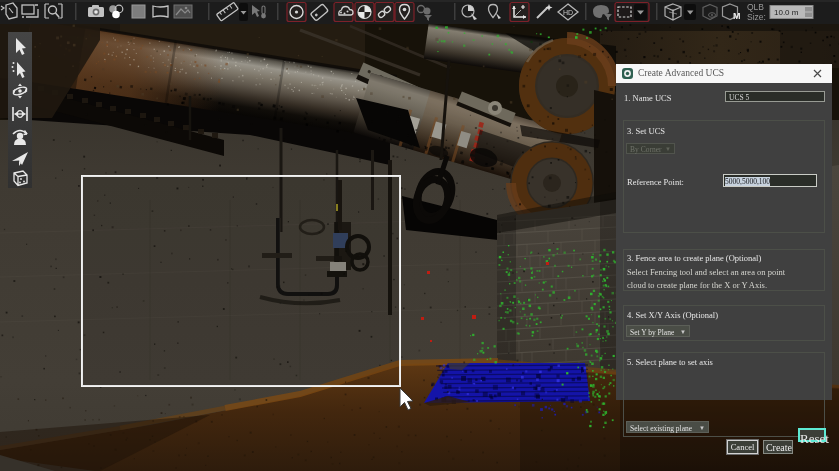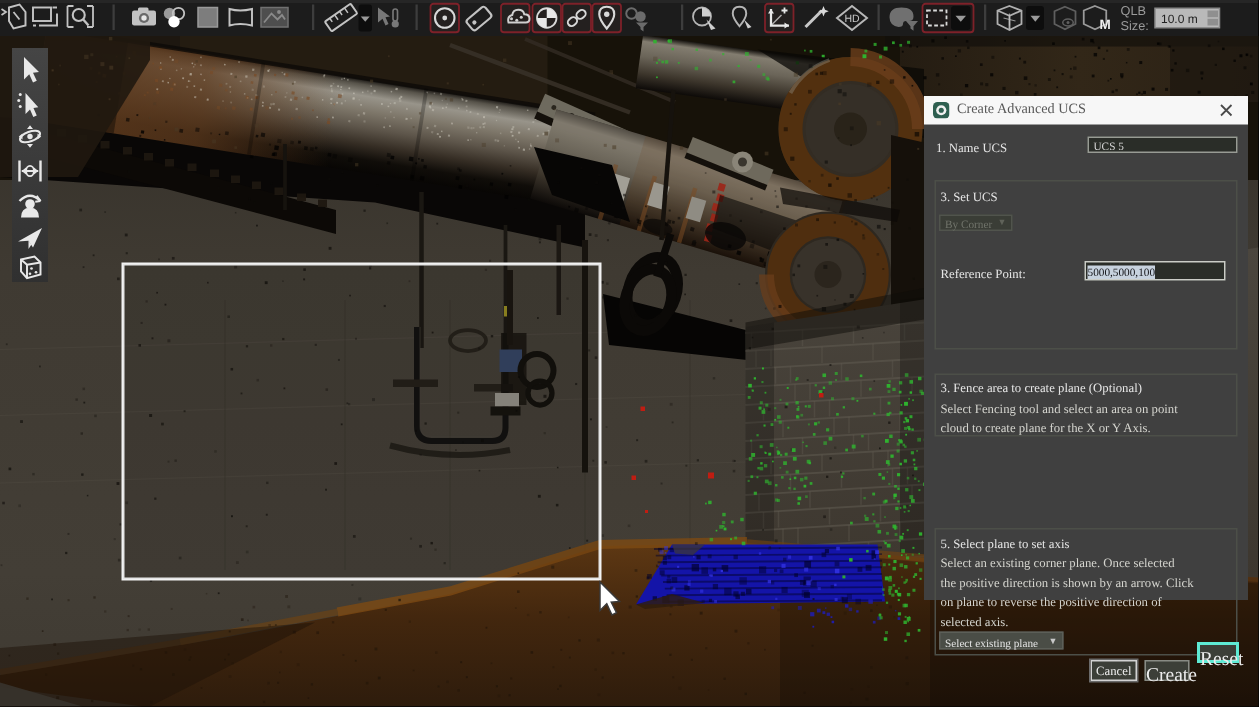--- a/index.html
+++ b/index.html
@@ -1761,24 +1761,27 @@
   <div style="position:absolute;left:2px;top:22px;width:49px;height:11px;background:#3a3d36;border:1px solid #51544d;font-size:7.5px;color:#70736a;padding:1px 0 0 3px;">By Corner <span style="position:absolute;right:3px;top:2px;font-size:6px;color:#5f6259;">▼</span></div>
   <div style="position:absolute;left:3px;top:56px;font-size:8.5px;color:#e6e6e6;">Reference Point:</div>
   <div style="position:absolute;left:99px;top:53px;width:94px;height:13px;background:#2a2d28;border:1px solid #caccc6;font-size:7.5px;padding:1.5px 0 0 1px;"><span style="background:#c7d2de;color:#15161a;">5000,5000,100</span></div>
  </div>
 
  <div style="position:absolute;left:7px;top:185px;width:202px;height:42px;border:1px solid #4c4f48;">
   <div style="position:absolute;left:3px;top:3px;font-size:8.5px;color:#e6e6e6;">3. Fence area to create plane (Optional)</div>
   <div style="position:absolute;left:3px;top:16px;width:198px;font-size:8.5px;line-height:13px;color:#d4d4ce;white-space:nowrap;">Select Fencing tool and select an area on point<br>cloud to create plane for the X or Y Axis.</div>
  </div>
 
+ <div style="position:absolute;left:7px;top:241px;width:202px;height:36px;border:1px solid #4c4f48;">
+  <div style="position:absolute;left:3px;top:4px;font-size:8.5px;color:#e6e6e6;">4. Set X/Y Axis (Optional)</div>
+  <div style="position:absolute;left:2px;top:19px;width:64px;height:12px;background:#4a4d46;border:1px solid #5c5f58;font-size:7.5px;color:#e2e2e2;padding:1.5px 0 0 3px;">Set Y by Plane <span style="position:absolute;right:3px;top:2.5px;font-size:6px;color:#c8c8c8;">▼</span></div>
+ </div>
 
  <div style="position:absolute;left:7px;top:288px;width:202px;height:85px;border:1px solid #4c4f48;">
   <div style="position:absolute;left:3px;top:4px;font-size:8.5px;color:#e6e6e6;">5. Select plane to set axis</div>
-  <div style="position:absolute;left:3px;top:16px;width:198px;font-size:8.5px;line-height:13px;color:#d4d4ce;white-space:nowrap;">Select an existing corner plane. Once selected<br>the positive direction is shown by an arrow. Click<br>on plane to reverse the positive direction of<br>selected axis.</div>
   <div style="position:absolute;left:2px;top:68px;width:83px;height:12px;background:#4a4d46;border:1px solid #5c5f58;font-size:7.5px;color:#e2e2e2;padding:1.5px 0 0 3px;">Select existing plane <span style="position:absolute;right:3px;top:2.5px;font-size:6px;color:#c8c8c8;">▼</span></div>
  </div>
 
  <div style="position:absolute;left:111px;top:376px;width:31px;height:14px;background:#3c3f38;border:1px solid #d2d2d2;outline:1px solid #6a6a6a;font-size:8.5px;color:#ececec;text-align:center;padding-top:1px;">Cancel</div>
- <div style="position:absolute;left:147px;top:376px;width:30px;height:14px;background:#3c3f38;border:1px solid #888b84;font-size:13px;color:#ececec;text-align:left;padding-top:1px;">Create</div>
+ <div style="position:absolute;left:147px;top:376px;width:30px;height:14px;background:#3c3f38;border:1px solid #888b84;font-size:10px;color:#ececec;text-align:right;padding-top:1px;">Create</div>
  <div style="position:absolute;left:182px;top:364px;width:28px;height:14px;background:#3c3f38;border:2px solid #5eead4;font-size:13px;color:#ececec;text-align:center;padding-top:1px;">Reset</div>
 </div>
 
 </div>
 </body></html>

